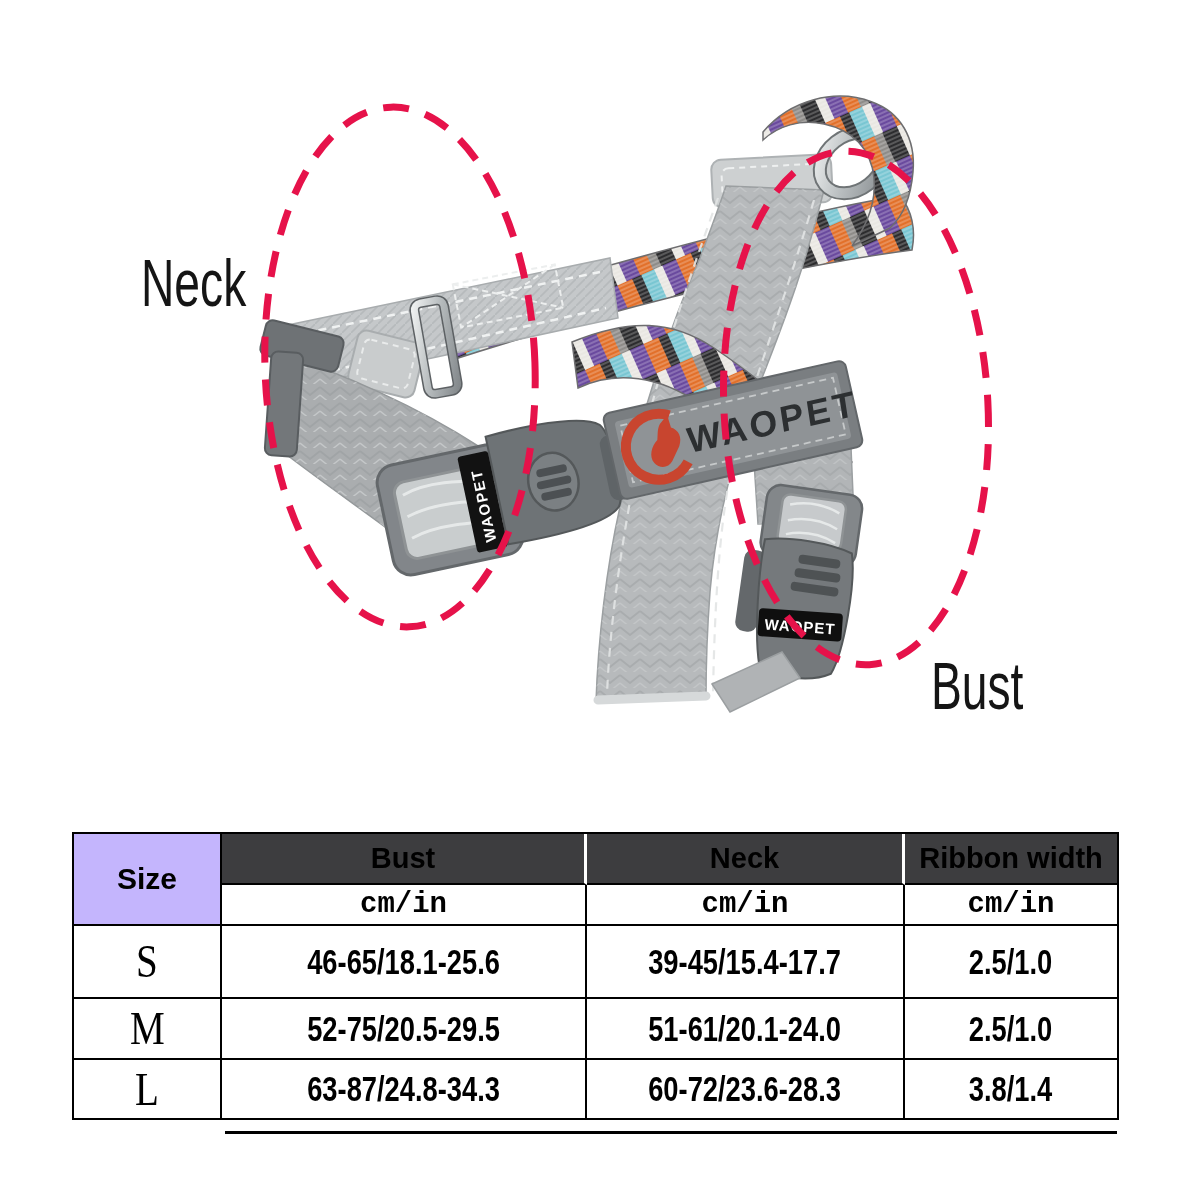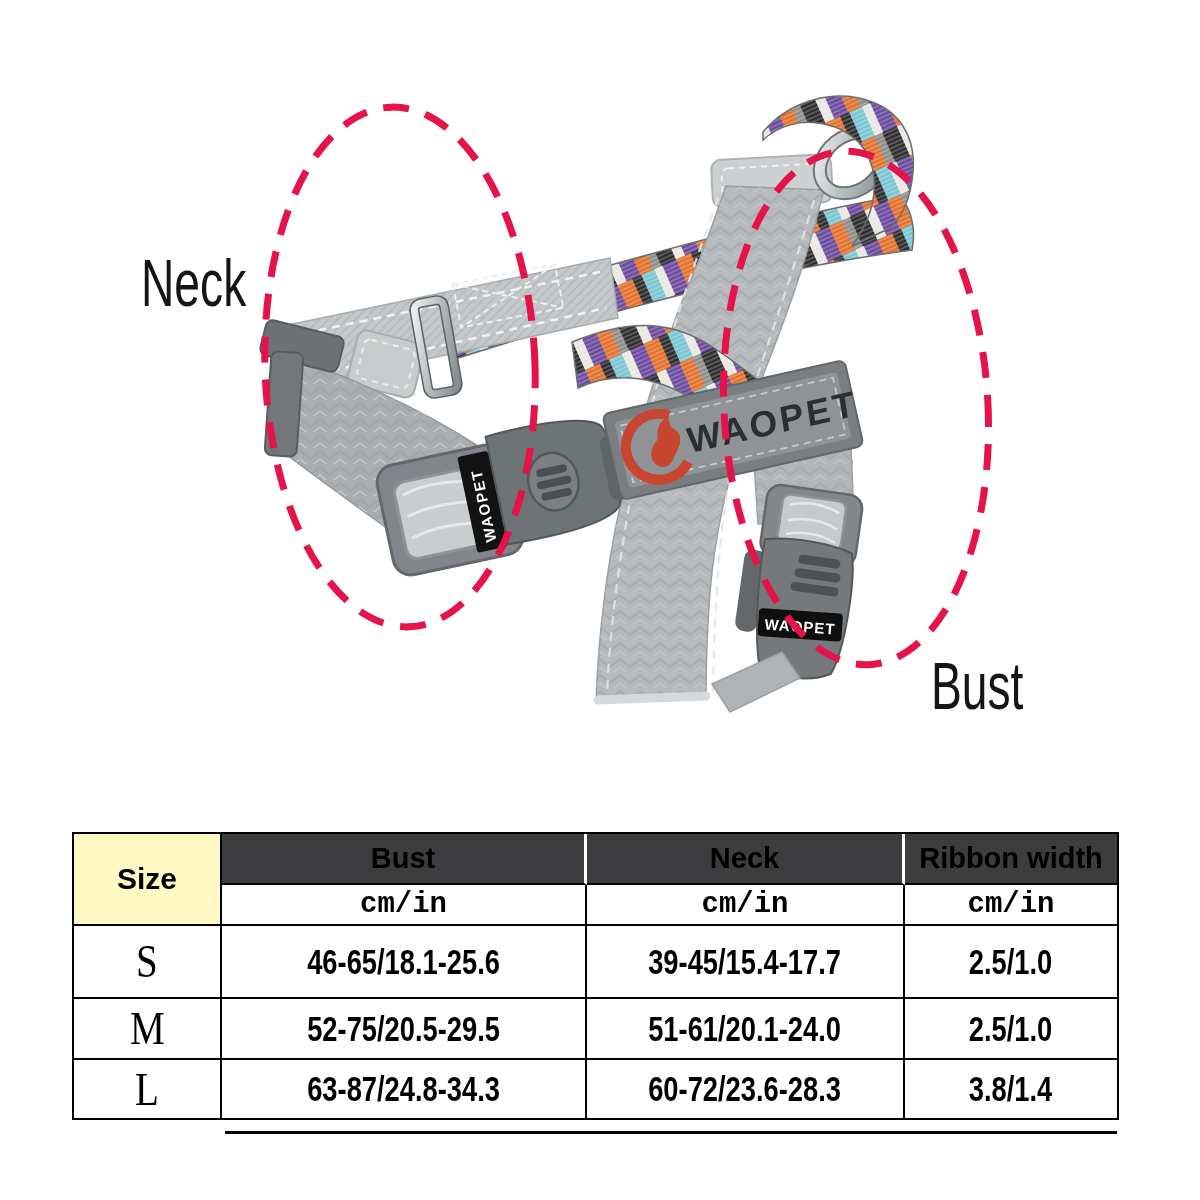--- a/index.html
+++ b/index.html
@@ -11,21 +11,21 @@
   .neck-label{left:141px;top:245px;}
   .bust-label{left:931px;top:648px;}
   
   .tbl-wrap{position:absolute;left:72px;top:832px;width:1045px;}
   table.size{border-collapse:separate;border-spacing:0;table-layout:fixed;width:1045px;
              border-top:2px solid #000;border-left:2px solid #000;}
   table.size td{border-right:2px solid #000;border-bottom:2px solid #000;
                 text-align:center;vertical-align:middle;padding:0;color:#000;}
   td.dk{background:#3d3d3f;color:#fff;font-weight:700;font-size:29px;}
   td.dk.sep{border-right:3px solid #ffffff;}
-  td.size-cell{background:#fef9c3;color:#fff;font-weight:700;font-size:30px;
+  td.size-cell{background:#c4b5fd;color:#fff;font-weight:700;font-size:30px;
                border-right:3px solid #ffffff;}
   tr.hdr1{height:51px;}
   tr.hdr2{height:41px;}
   tr.r1{height:73px;} tr.r2{height:61px;} tr.r3{height:60px;}
   td.unit{font-family:"Liberation Mono",monospace;font-weight:700;font-size:29px;}
   .num{display:inline-block;font-weight:700;font-size:35px;transform:scaleX(.78);
        transform-origin:center;letter-spacing:0px;white-space:nowrap;}
   .sz{display:inline-block;font-family:"Liberation Serif",serif;font-weight:400;
       font-size:46px;transform:scaleX(.85);transform-origin:center;}
   .partial-row-line{position:absolute;left:225px;top:1131px;width:892px;height:3px;

